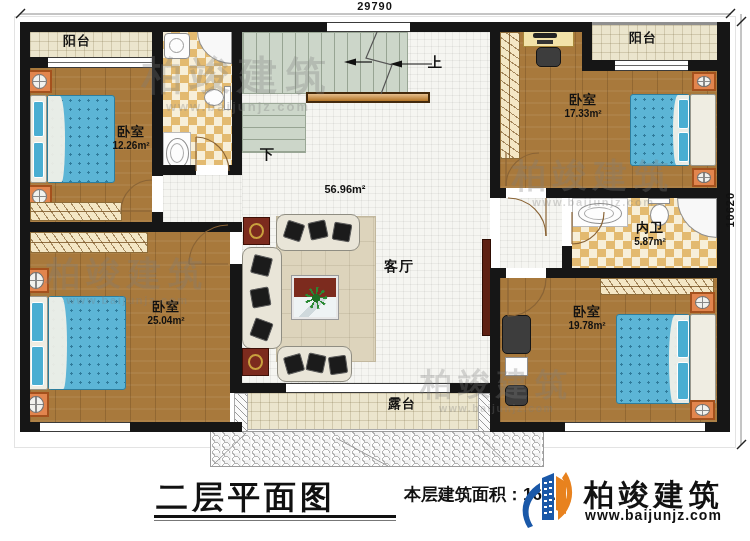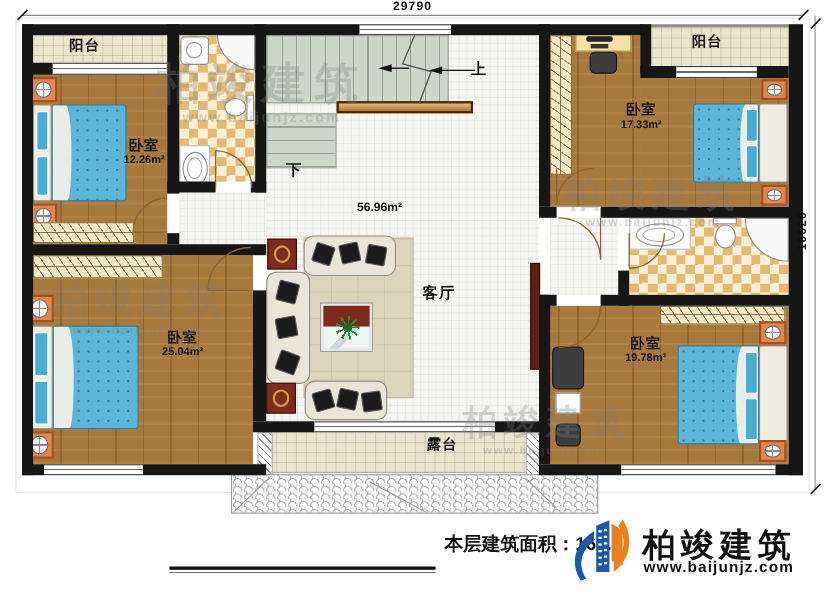--- a/index.html
+++ b/index.html
@@ -310,20 +310,24 @@
     <div>卧室</div>
     <div class="area">12.26m²</div>
   </div>
   <div class="a lbl z20" style="left:538px;top:93px;width:90px;">
     <div>卧室</div>
     <div class="area">17.33m²</div>
   </div>
   <div class="a lbl z20" style="left:613px;top:31px;width:60px;">
     <span>阳台</span>
   </div>
+  <div class="a lbl z20" style="left:615px;top:221px;width:70px;">
+    <div>内卫</div>
+    <div class="area">5.87m²</div>
+  </div>
   <div class="a lbl z20" style="left:542px;top:305px;width:90px;">
     <div>卧室</div>
     <div class="area">19.78m²</div>
   </div>
   <div class="a lbl z20" style="left:121px;top:300px;width:90px;">
     <div>卧室</div>
     <div class="area">25.04m²</div>
   </div>
   <div class="a lbl z20" style="left:369px;top:258px;width:60px;font-size:14px;">
     <span>客厅</span>
@@ -358,20 +362,23 @@
   </div>
   <div class="a wm" style="left:46px;top:250px;transform:scale(.85);transform-origin:top left;">
     <span class="wm-cn">柏竣建筑</span>
     <span class="wm-url">www.baijunjz.com</span>
   </div>
   <div class="a wm" style="left:420px;top:362px;transform:scale(.8);transform-origin:top left;">
     <span class="wm-cn">柏竣建筑</span>
     <span class="wm-url">www.baijunjz.com</span>
   </div>
 
+  <div class="a title-cn z50" style="left:156px;top:476px;">
+    <span>二层平面图</span>
+  </div>
   <div class="a z50" style="left:154px;top:515px;width:242px;height:3px;background:#111;"></div>
   <div class="a z50" style="left:154px;top:520px;width:242px;height:1px;background:#777;"></div>
   <div class="a tb-text z50" style="left:404px;top:483px;">
     <span>本层建筑面积：</span><span>166.6</span>
   </div>
   <svg class="a z50" style="left:516px;top:468px;" width="62" height="62" viewBox="0 0 62 62">
     <path d="M12,60 C2,44 6,26 24,15 L24,24 C12,32 9,46 17,58 Z" fill="#1a58a8"></path>
     <path d="M50,4 C60,20 58,40 42,52 L42,43 C52,35 54,22 46,10 Z" fill="#e8821e"></path>
     <polygon points="26,10 38,5 38,52 26,52" fill="#1a58a8"></polygon>
     <polygon points="40,8 50,14 50,46 40,42" fill="#e8821e"></polygon>

